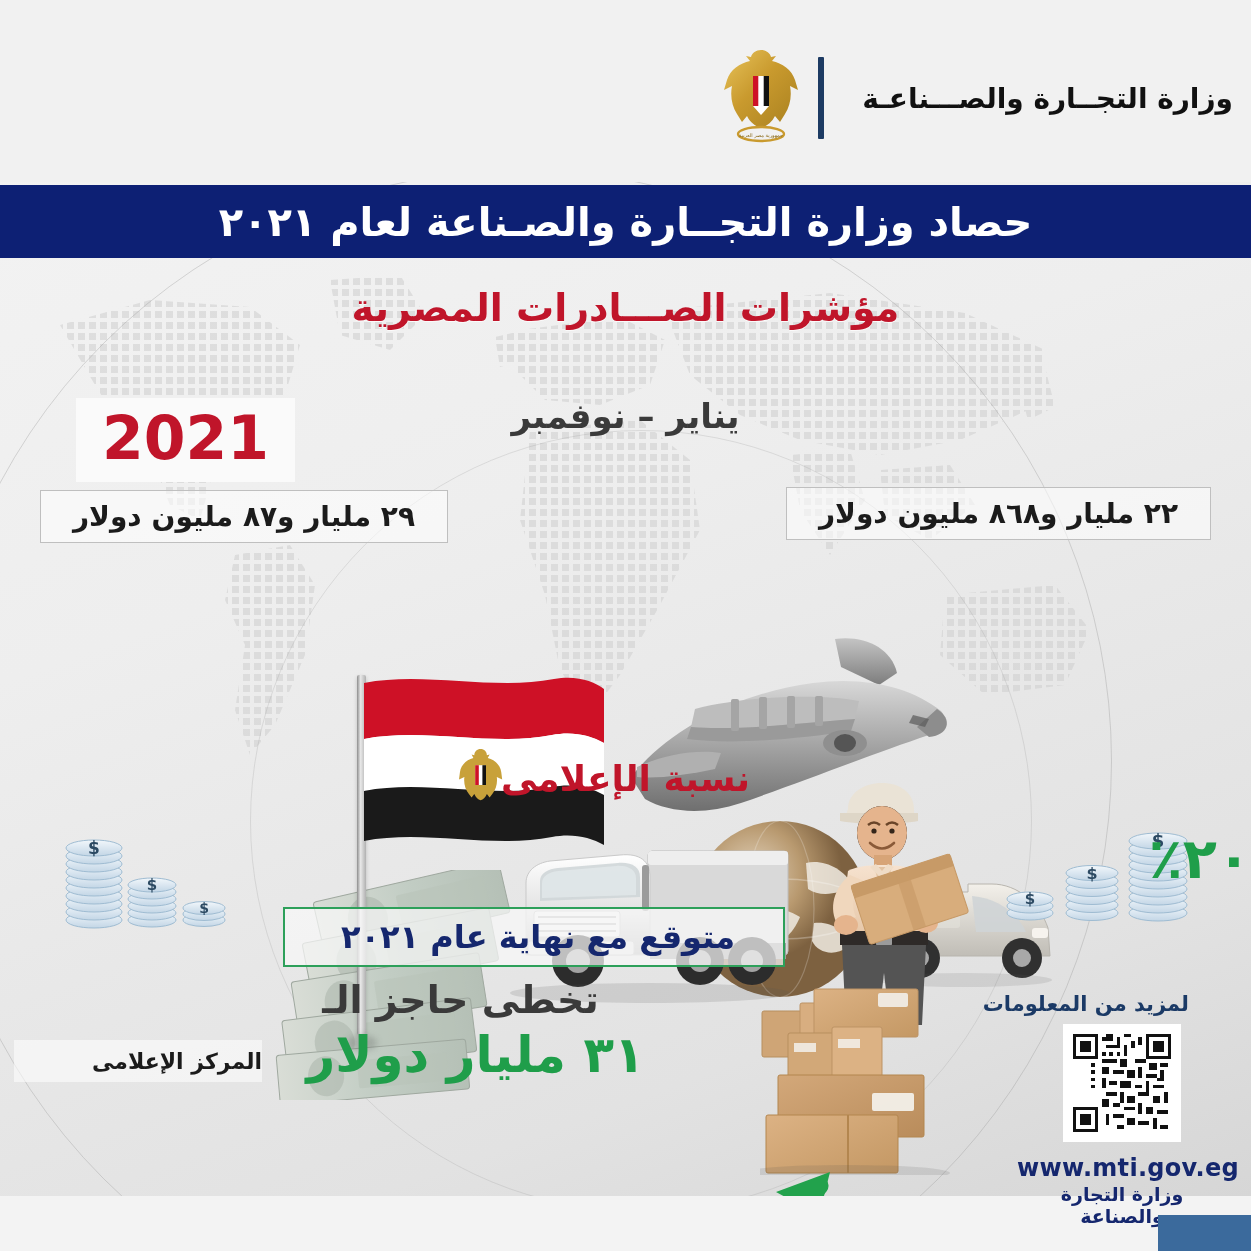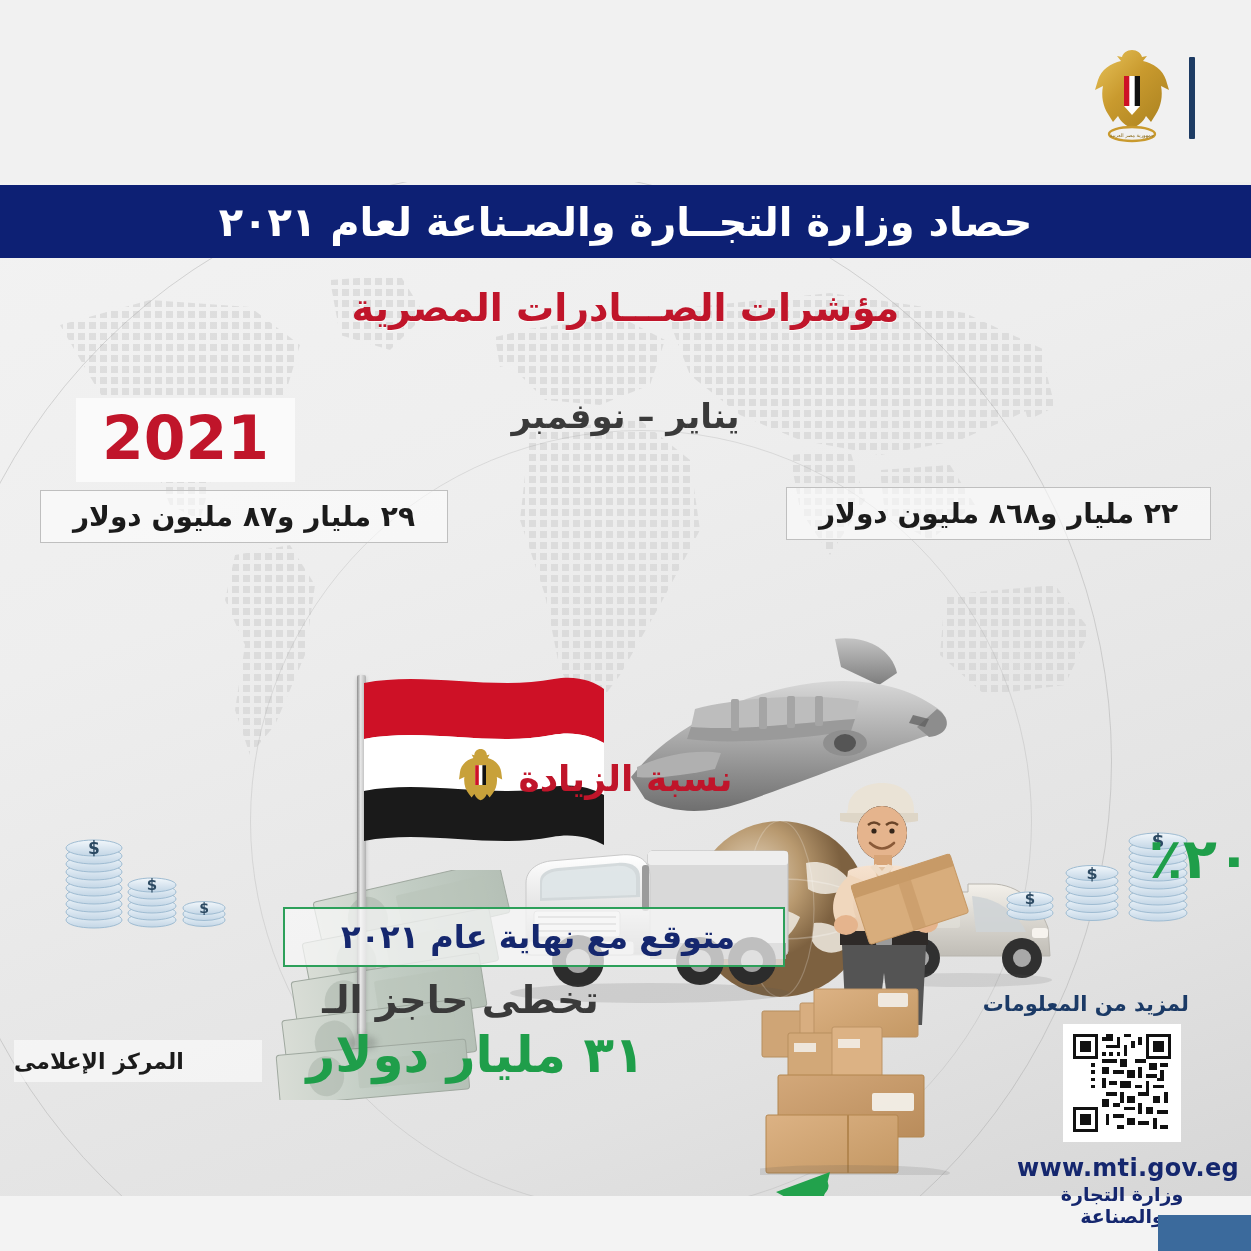--- a/index.html
+++ b/index.html
@@ -108,21 +108,21 @@
   .break-line{position:absolute;top:978px;left:0;width:1251px;text-align:center;}
   .break-line .bl{display:inline-block;color:#3a3a3a;font-size:38px;font-weight:bold;
                   margin-right:330px;}
   .big-amount{position:absolute;top:1026px;left:0;width:1251px;text-align:center;}
   .big-amount .ba{display:inline-block;color:#1f9e4a;font-size:50px;font-weight:bold;
                   margin-right:300px;letter-spacing:0px;}
 
   
   .media-center{position:absolute;left:14px;top:1040px;width:248px;height:42px;
                 background:rgba(255,255,255,.55);border:0;display:flex;align-items:center;
-                justify-content:flex-end;}
+                justify-content:flex-start;}
   .media-center span{color:#1b1b1b;font-size:22px;font-weight:bold;}
 
   
   .more-info{position:absolute;right:62px;top:992px;color:#1b3a66;font-size:21px;
              font-weight:bold;white-space:nowrap;}
   .qr-wrap{position:absolute;right:70px;top:1024px;width:118px;height:118px;background:#fff;
            padding:6px;box-sizing:border-box;}
   .qr-wrap svg{display:block;width:100%;height:100%;}
   .site{position:absolute;right:24px;top:1154px;width:210px;text-align:center;
         color:#15276e;font-size:24px;font-weight:bold;direction:ltr;letter-spacing:.3px;}
@@ -170,20 +170,21 @@
       </defs>
       <rect x="0" y="0" width="1251" height="620" fill="url(#dots)" clip-path="url(#land)"></rect>
     </svg>
   </div>
   <div class="arc arc1"></div>
   <div class="arc arc2"></div>
 
   <div class="header">
     <div class="hdr-inner">
       <div class="hdr-text">
+        <div class="hdr-ar">وزارة التجــارة والصـــناعـة</div>
       </div>
       <div class="hdr-divider"></div>
       <svg class="eagle" viewBox="0 0 82 104" xmlns="http://www.w3.org/2000/svg">
         <defs>
           <linearGradient id="gold" x1="0" y1="0" x2="1" y2="1">
             <stop offset="0%" stop-color="#e8c45c"></stop>
               <stop offset="45%" stop-color="#c99a2e"></stop>
             <stop offset="100%" stop-color="#a8801f"></stop>
           </linearGradient>
         </defs>
@@ -535,21 +536,21 @@
 
   </div>
 
   <div class="period">يناير – نوفمبر</div>
 
   <div class="year-badge year-2021">2021</div>
   <div class="amount-box amt-2021">٢٩ مليار و٨٧ مليون دولار</div>
 
   <div class="amount-box amt-2020">٢٢ مليار و٨٦٨ مليون دولار</div>
 
-  <div class="growth-label">نسبة الزيادة</div>
+  <div class="growth-label">نسبة الإعلامى</div>
   <div class="growth-pct">٪٢٠</div>
 
   <div class="forecast-box">
     <span>متوقع مع نهاية عام ٢٠٢١</span>
   </div>
   <div class="break-line">
     <span class="bl">تخطى حاجز الـ</span>
   </div>
   <div class="big-amount">
     <span class="ba">٣١ مليار دولار</span>

